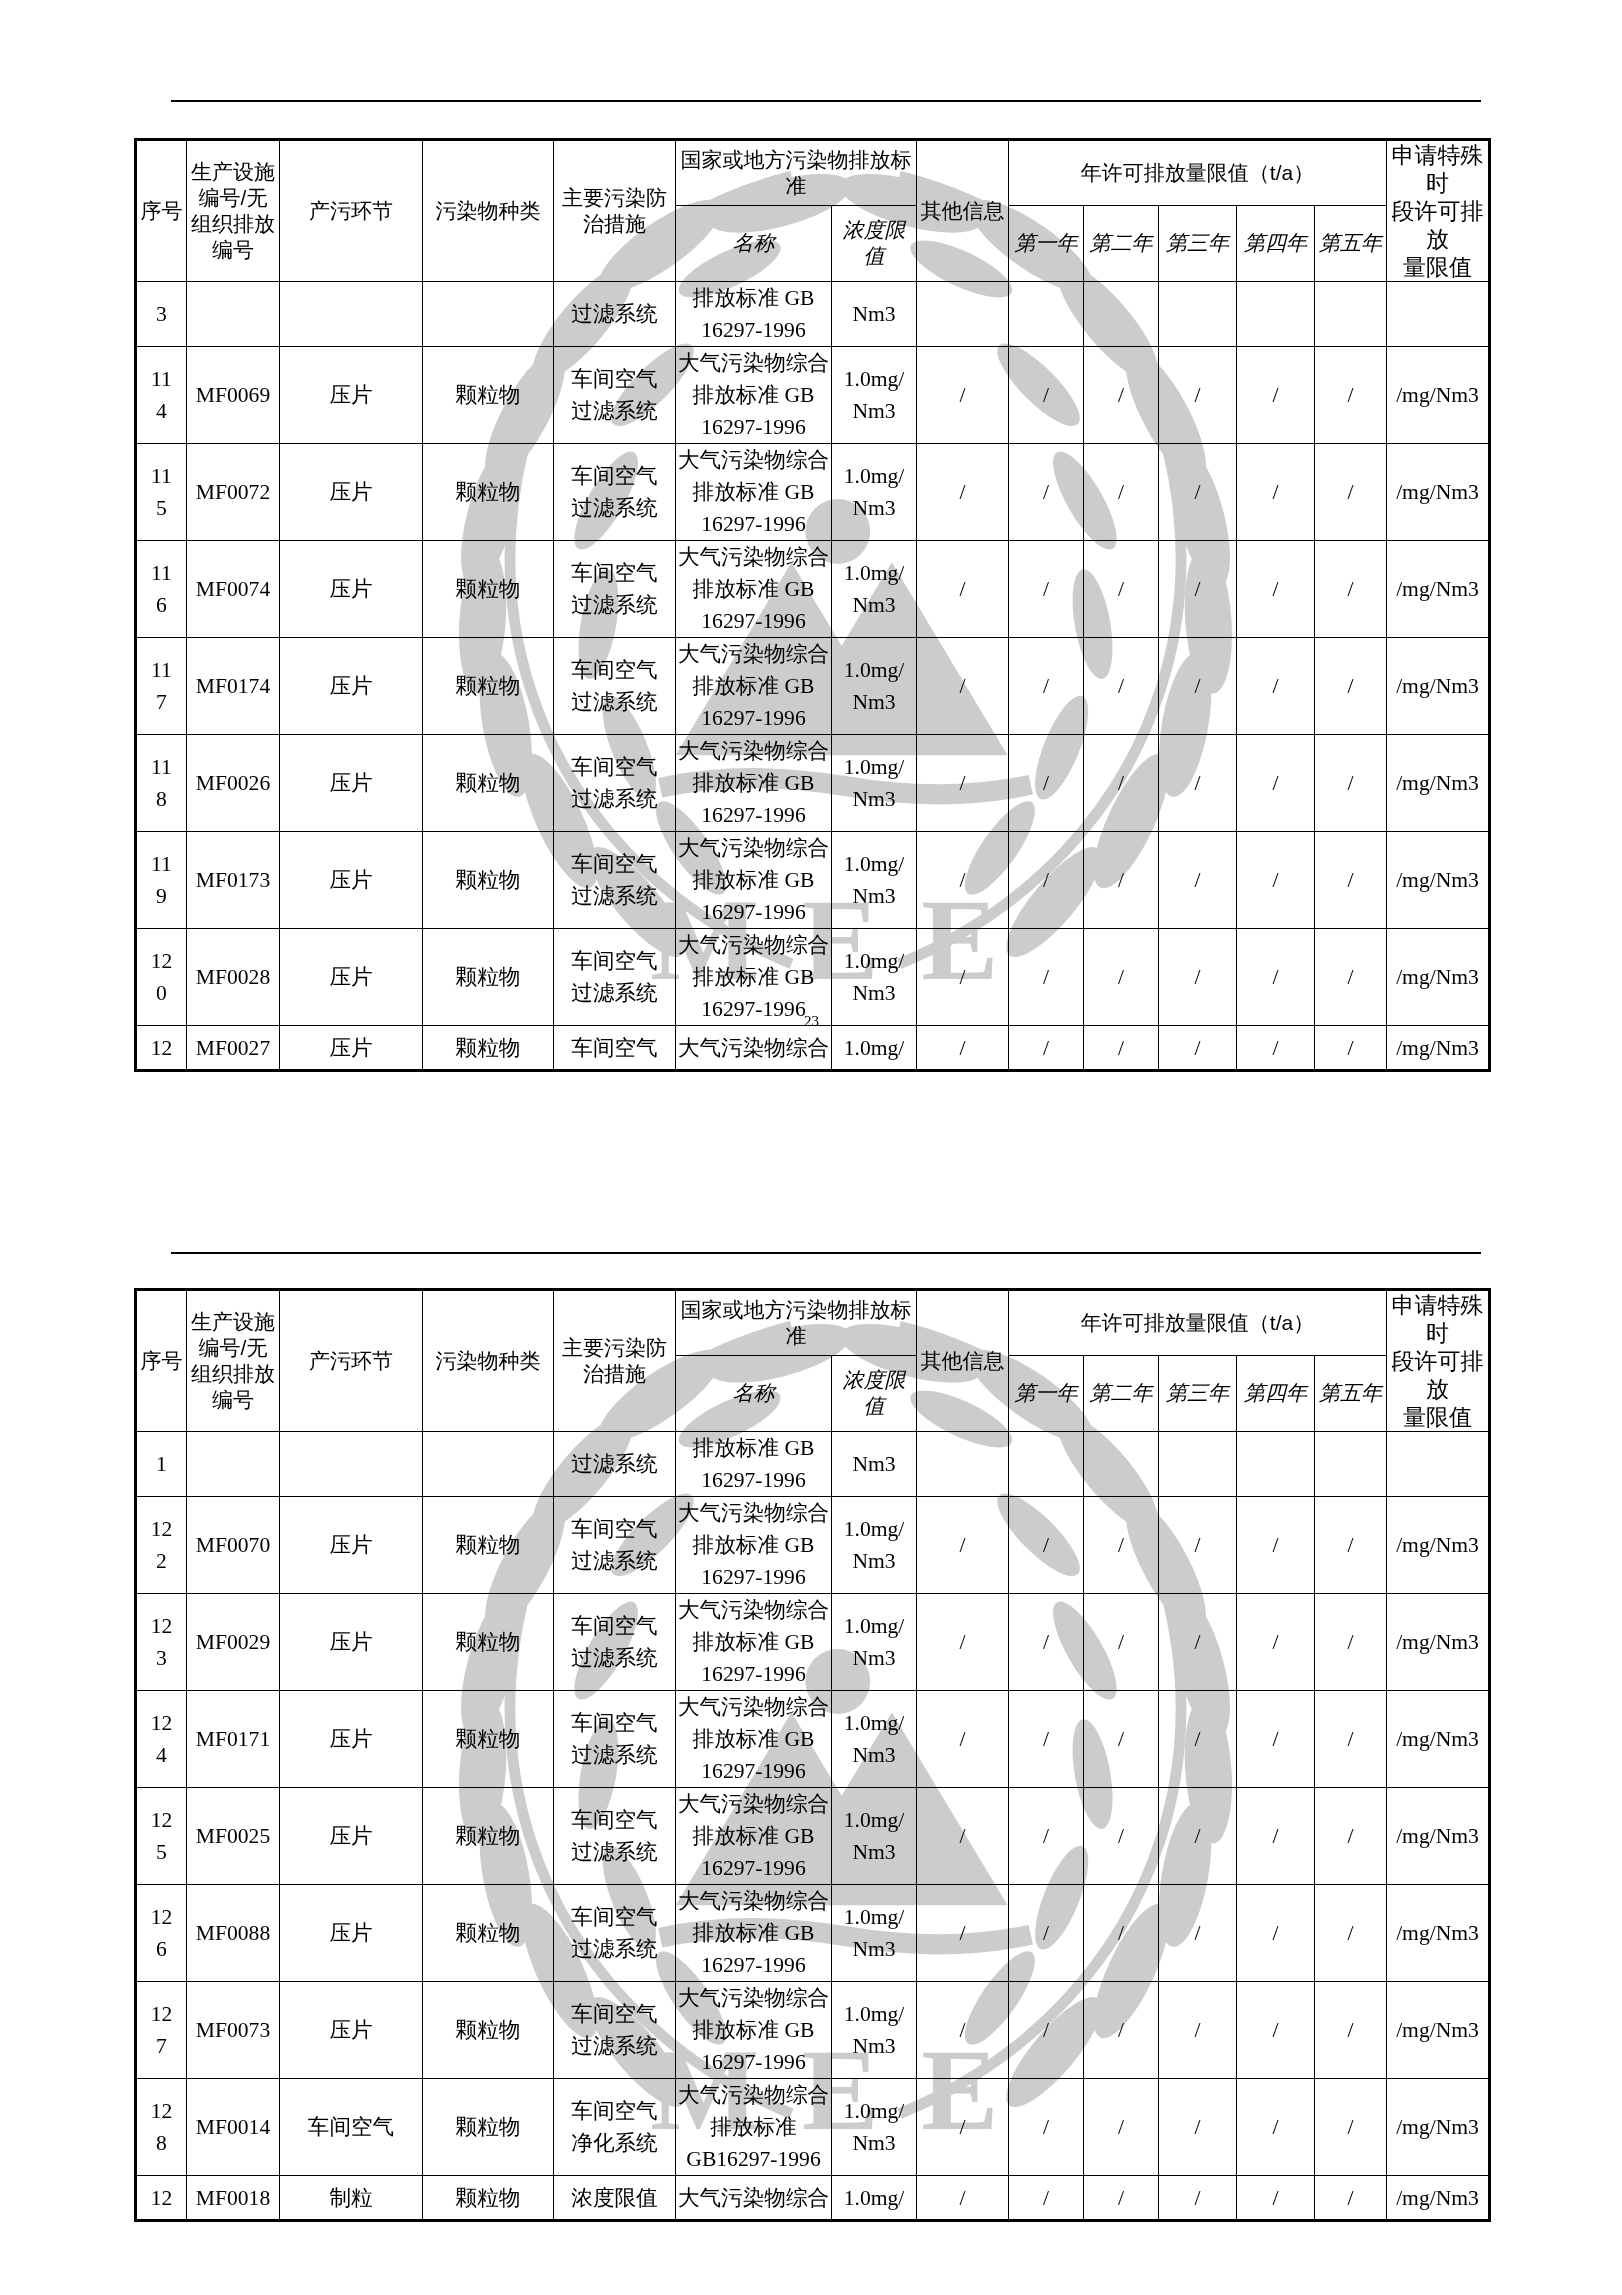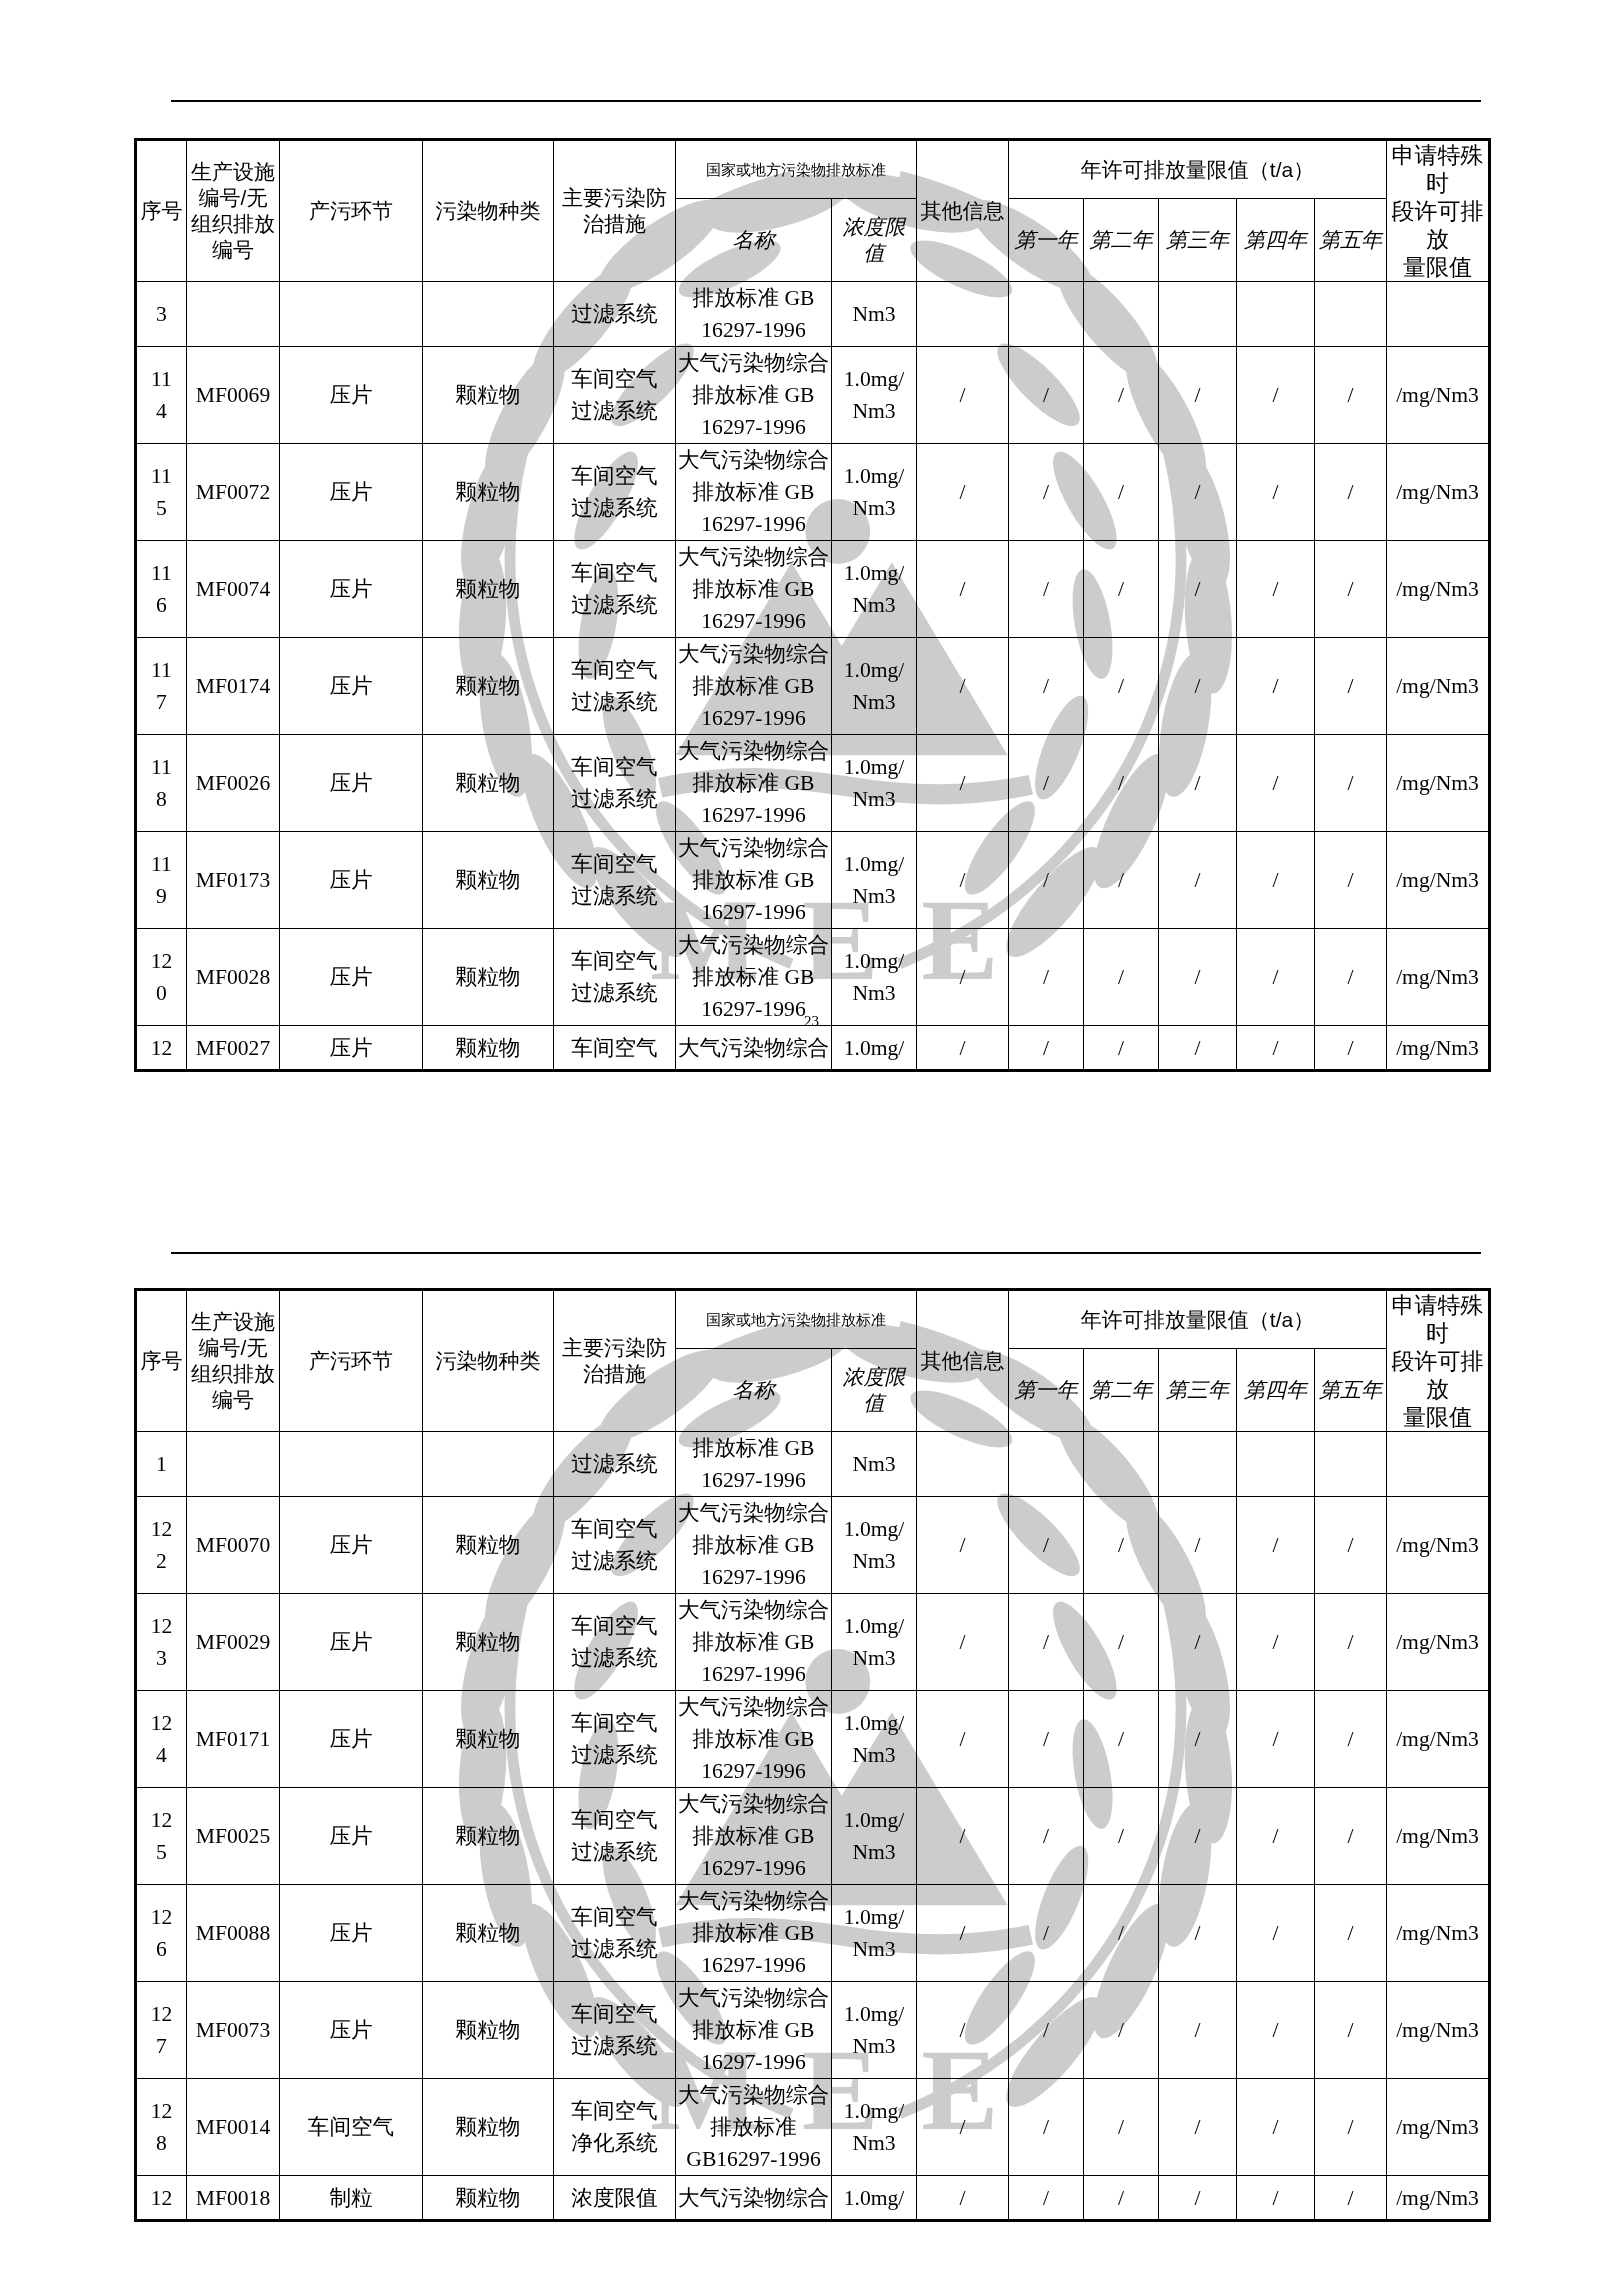--- a/index.html
+++ b/index.html
@@ -19,21 +19,21 @@
   
   table.permit-table{position:absolute;left:134px;width:1353px;border-collapse:collapse;
         table-layout:fixed;background:transparent;border:3.9px solid #000;}
   .t1{top:138px}
   .t2{top:1288px}
   th,td{border:1.5px solid #000;padding:0 1.5px;text-align:center;vertical-align:middle;
         white-space:pre-line;overflow:hidden;}
   td{font-family:"Liberation Serif","DejaVu Serif",serif;font-size:21.6px;line-height:32px;}
   th{font-family:"Liberation Sans","DejaVu Sans",sans-serif;font-weight:400;
      font-size:21px;line-height:26px;}
-  th.grp{font-size:15px;}
+  th.grp{font-size:21px;}
   th.tight{font-size:23px;line-height:28px;}
   thead tr.h1{height:45px;}
   thead tr.h2{height:63px;font-style:italic;}
 
   .page-num{position:absolute;left:0;width:1623px;text-align:center;
             font-family:"Liberation Serif","DejaVu Serif",serif;font-size:15px;}
   .pn1{top:1013px}
   .pn2{top:2162px}
 </style>
 </head>

